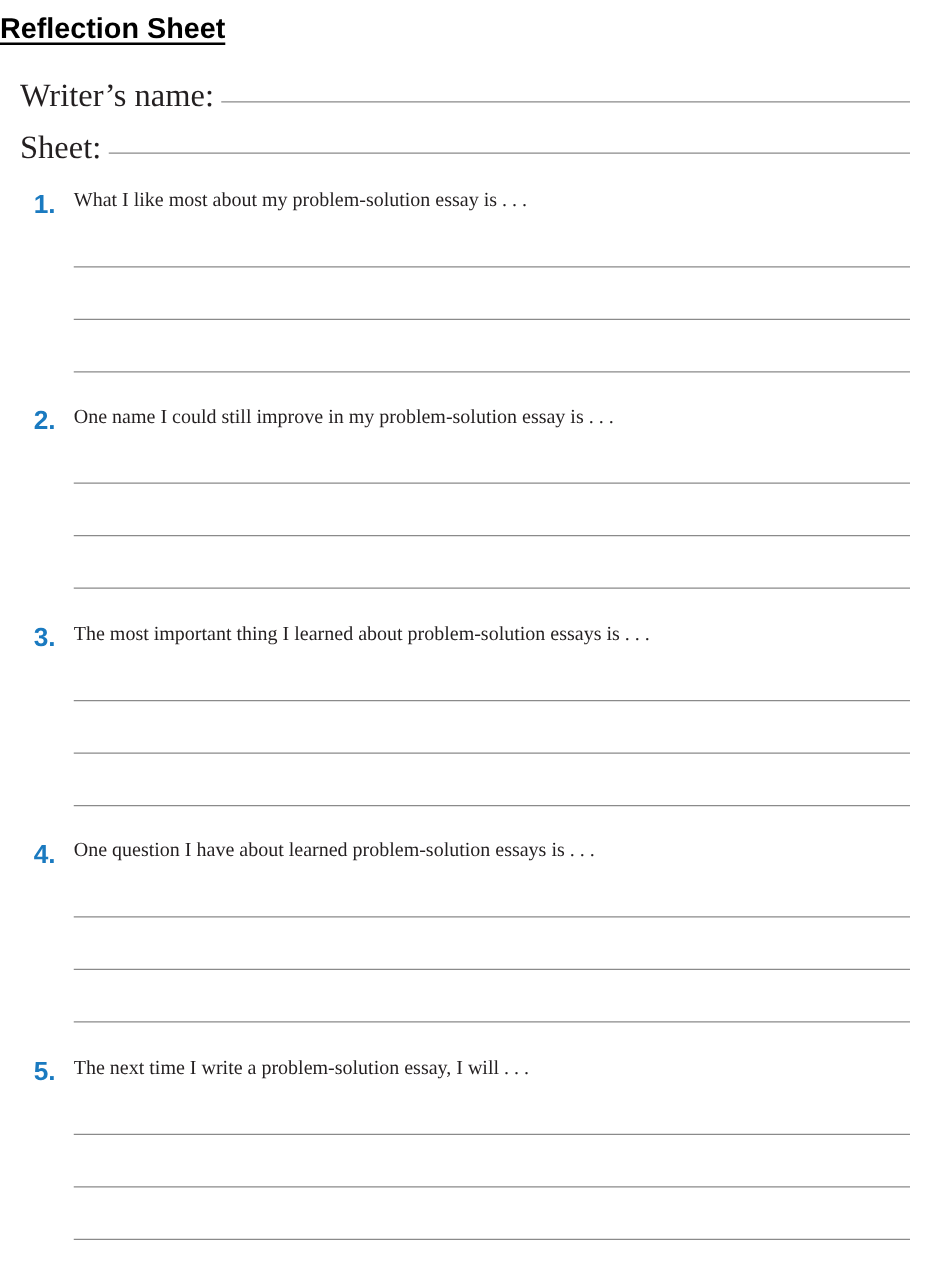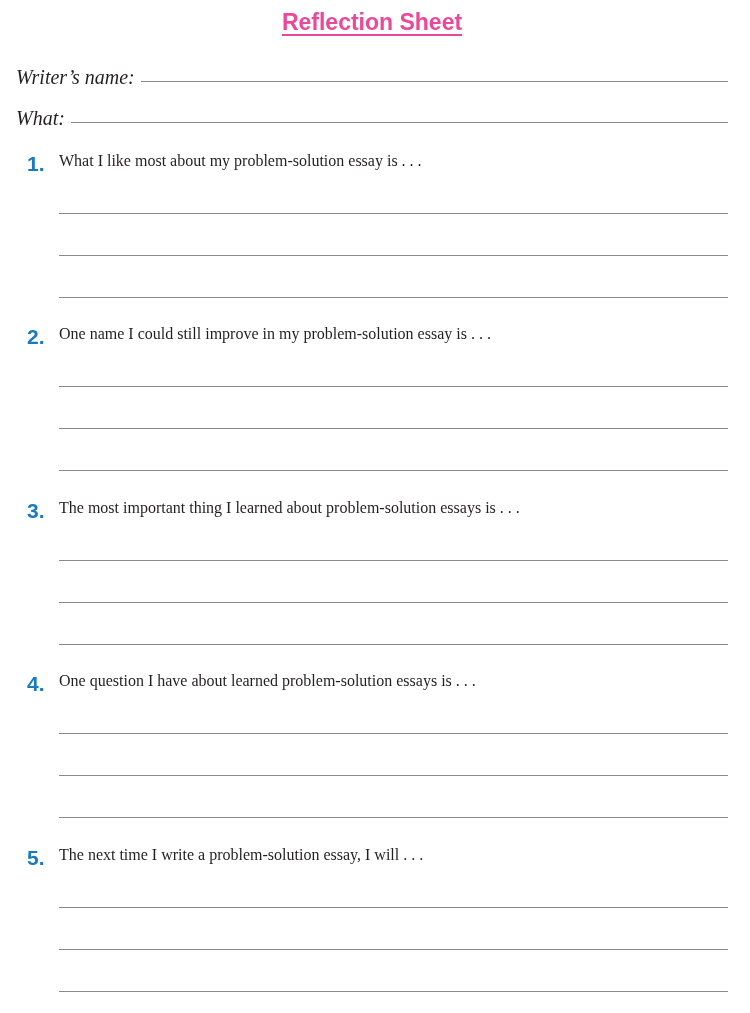--- a/index.html
+++ b/index.html
@@ -1,28 +1,28 @@
 <!DOCTYPE html>
 <html><head>
   <meta charset="utf-8">
   <style>
     html, body { margin: 0; padding: 0; background: #ffffff; }
     body {
       width: 750px; height: 1013px; position: relative; overflow: hidden;
       font-family: "Liberation Serif", "DejaVu Serif", serif; color: #231f20;
     }
     .title {
-      position: absolute; top: 9px; left: 0; width: 744px; text-align: center;
+      position: absolute; top: 9px; left: 0; width: 744px; 
       font-family: "Liberation Sans", "DejaVu Sans", sans-serif;
-      font-size: 23px; font-weight: bold; color: #ec4899;
+      font-size: 23px; font-weight: bold; color: #000000;
     }
     .title span { text-decoration: underline; text-underline-offset: 4px; text-decoration-thickness: 2px; }
     .field {
       position: absolute; left: 16px; right: 22px; display: flex; align-items: flex-end;
-      font-size: 20px; height: 26px; font-style: italic;
+      font-size: 26px; height: 26px;
     }
     .field .label { white-space: nowrap; margin-right: 6px; line-height: 22px; }
     .field .line { flex: 1; border-bottom: 1.5px solid #8a8a8a; height: 0; margin-bottom: 6px; }
     .q { position: absolute; left: 0; width: 750px; }
     .q .num {
       position: absolute; left: 27px; top: 0;
       font-family: "Liberation Sans", "DejaVu Sans", sans-serif;
       font-weight: bold; font-size: 21px; color: #1a7ac0;
     }
     .q .prompt { position: absolute; left: 59px; top: 0; font-size: 16px; white-space: nowrap; }
@@ -37,21 +37,21 @@
 <div class="title">
   <span>Reflection Sheet</span>
 </div>
 
 <div class="field" style="top:62px;">
   <span class="label">Writer’s name:</span>
   <span class="line"></span>
 </div>
 
 <div class="field" style="top:103px;">
-  <span class="label">What:</span>
+  <span class="label">Sheet:</span>
   <span class="line"></span>
 </div>
 
 <div class="q" style="top:152px;">
   <span class="num">1.</span>
   <span class="prompt">What I like most about my problem-solution essay is . . .</span>
   <div class="rule" style="top:61px;"></div>
   <div class="rule" style="top:103px;"></div>
   <div class="rule" style="top:145px;"></div>
 </div>

